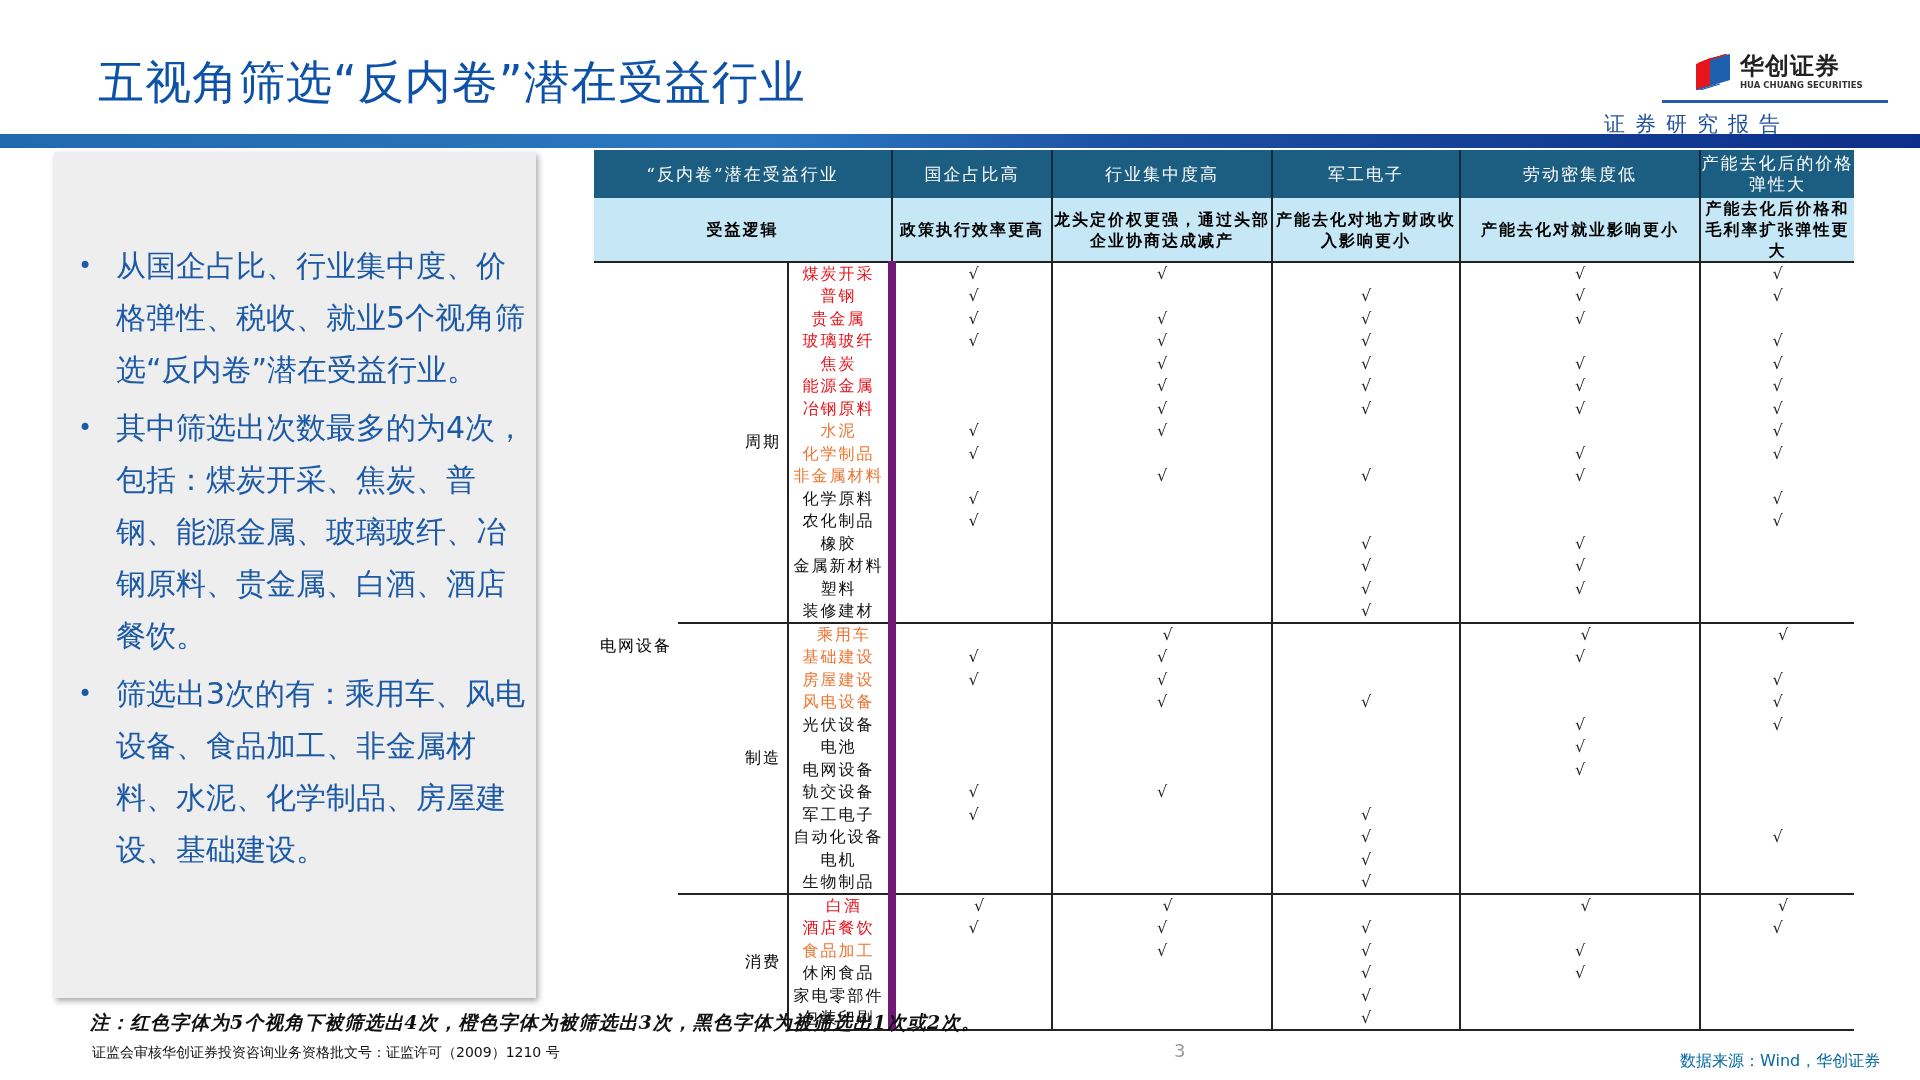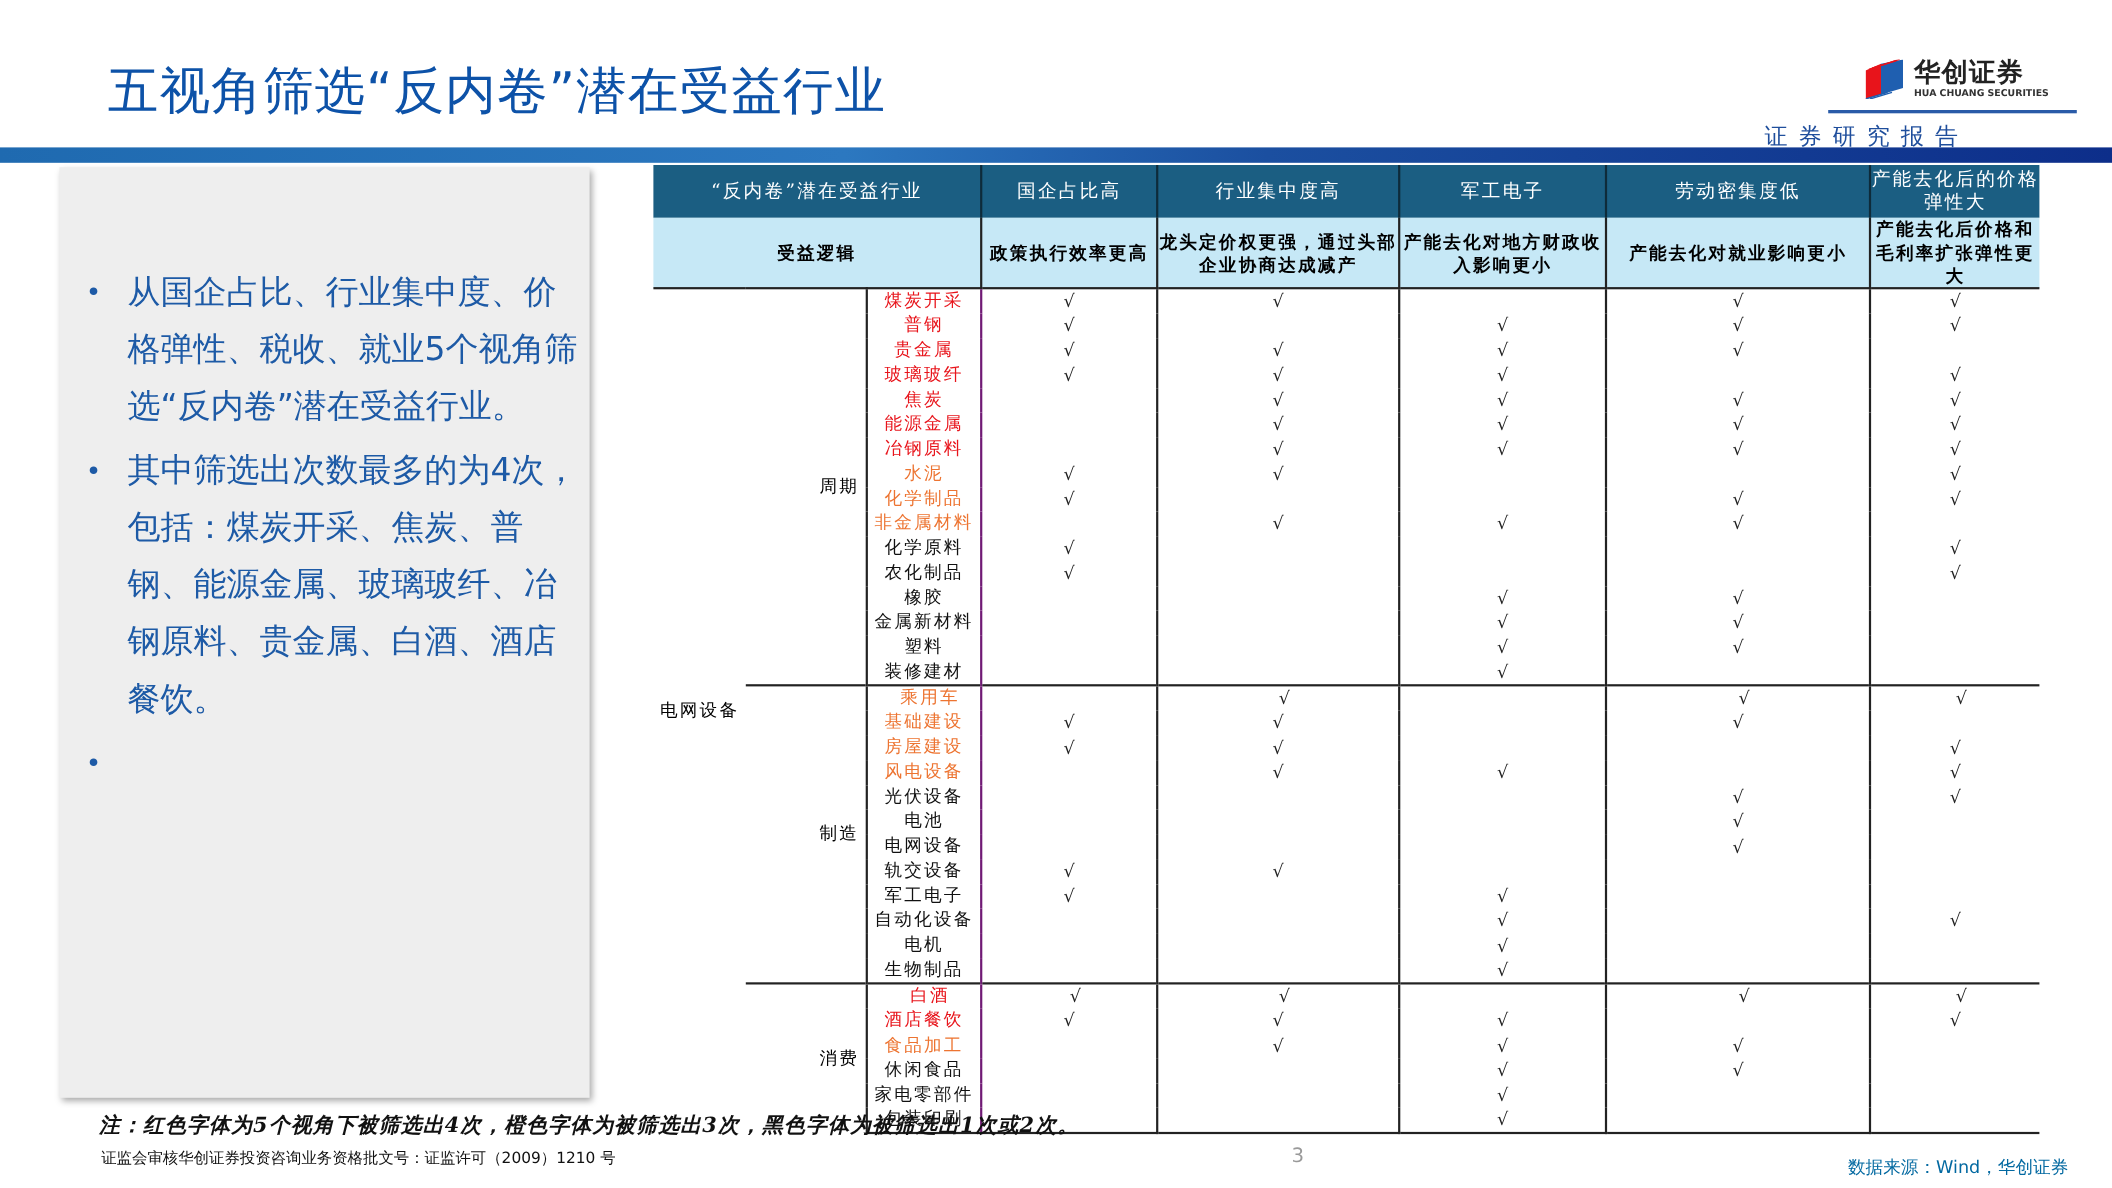--- a/index.html
+++ b/index.html
@@ -39,21 +39,21 @@
     border-collapse: collapse; table-layout: fixed;
     font-family: "DejaVu Serif", serif;
   }
   table.grid td, table.grid th { text-align: center; vertical-align: middle; padding: 0; }
   tr.h1 th { background: #1b5e82; color: #fff; font-weight: normal; font-size: 17px; height: 48px; border-right: 2px solid #0e2b3a; letter-spacing: 2px; line-height: 21px; }
   tr.h2 td { background: #c6e8f6; color: #000; font-size: 16px; height: 47px; border-right: 2px solid #222; border-bottom: 2px solid #222; letter-spacing: 2px; line-height: 21px; font-weight: bold; }
   tr.h1 th:last-child, tr.h2 td:last-child { border-right: none; }
 
   td.cat0 { font-size: 16px; letter-spacing: 2px; border-right: none; }
   td.cat1 { font-size: 16px; letter-spacing: 2px; text-align: right !important; padding-right: 6px !important; border-right: 2px solid #222; }
-  td.ind { font-size: 16px; letter-spacing: 2px; border-right: 2px solid #701a75; height: 22.5px; line-height: 22px; white-space: nowrap; font-family: Liberation Mono, monospace; }
+  td.ind { font-size: 16px; letter-spacing: 2px; border-right: 8px solid #701a75; height: 22.5px; line-height: 22px; white-space: nowrap; }
   td.chk { border-right: 2px solid #222; font-size: 16px; color: #222; height: 22.5px; line-height: 22px; }
   td.chk.last { border-right: none; }
   tr.grp-start td { border-top: 2px solid #222; padding-left: 11px; }
   tr.final td { border-bottom: 2px solid #222; }
   .c-red { color: #e8141b; }
   .c-orange { color: #ed7431; }
   .c-black { color: #111; }
 
   .note {
     position: absolute; left: 90px; top: 1010px;
@@ -87,21 +87,21 @@
 </div>
 <div class="logo-rule"></div>
 <div class="report-tag">证券研究报告</div>
 
 <div class="band"></div>
 
 <div class="panel">
   <ul class="bullets">
     <li><span class="dot">•</span><span>从国企占比、行业集中度、价格弹性、税收、就业5个视角筛选“反内卷”潜在受益行业。</span></li>
     <li><span class="dot">•</span><span>其中筛选出次数最多的为4次，包括：煤炭开采、焦炭、普钢、能源金属、玻璃玻纤、冶钢原料、贵金属、白酒、酒店餐饮。</span></li>
-    <li><span class="dot">•</span></li>
+    <li><span class="dot">•</span><span>筛选出3次的有：乘用车、风电设备、食品加工、非金属材料、水泥、化学制品、房屋建设、基础建设。</span></li>
   </ul>
 </div>
 
 <table class="grid">
   <colgroup>
     <col style="width:84px">
       <col style="width:110px">
       <col style="width:104px">
     <col style="width:160px">
       <col style="width:220px">

